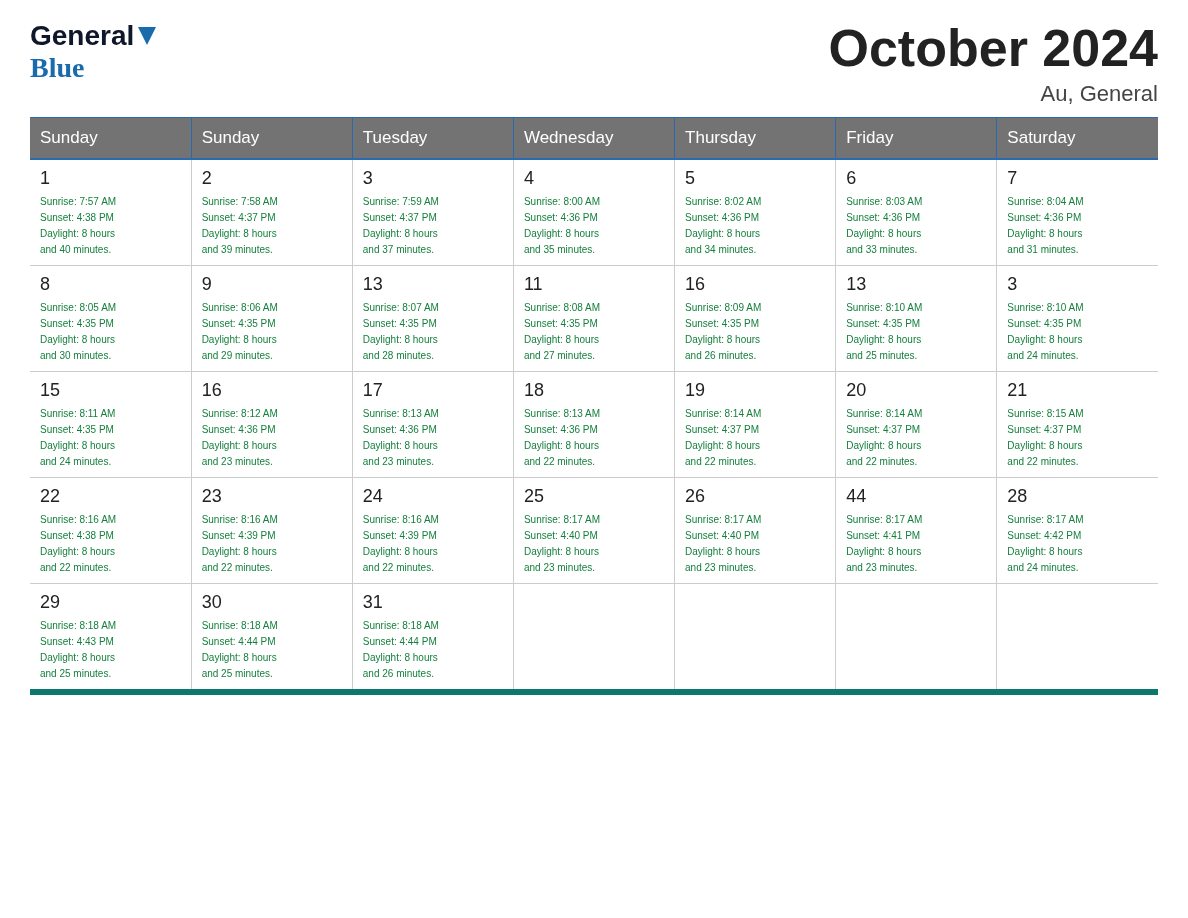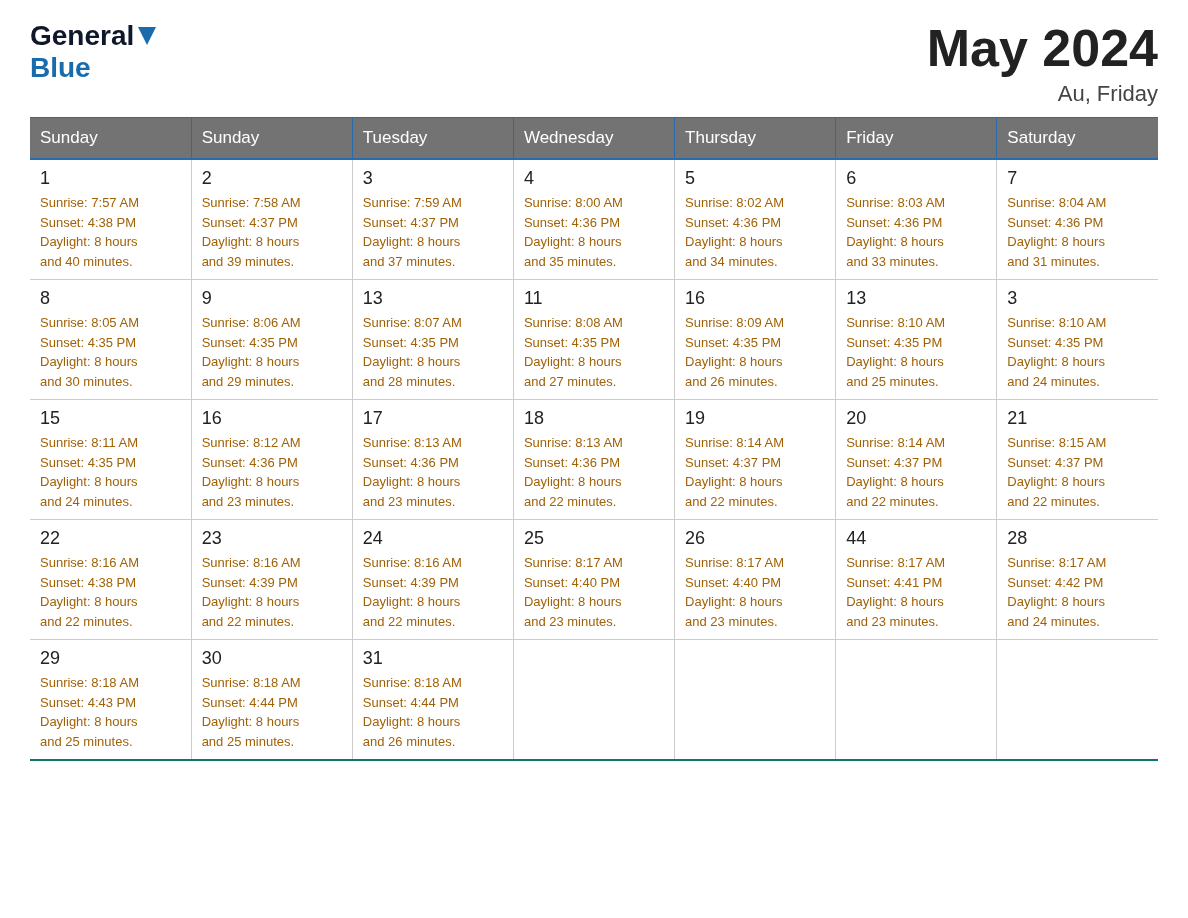--- a/index.html
+++ b/index.html
@@ -27,20 +27,21 @@
     }
     .logo-general {
       font-size: 28px;
       font-weight: bold;
       color: #0f172a;
     }
     .logo-blue {
       font-size: 28px;
       font-weight: bold;
       color: #1a6bac;
+      font-family: Liberation Serif, serif;
     }
     .title-block {
       text-align: right;
     }
     .month-title {
       font-size: 52px;
       font-weight: bold;
       color: #222;
       line-height: 1.1;
     }
@@ -73,26 +74,26 @@
       width: 14.28%;
     }
     tbody tr td .day-num {
       font-size: 18px;
       font-weight: normal;
       color: #222;
       display: block;
       margin-bottom: 4px;
     }
     tbody tr td .day-info {
-      font-size: 13px;
+      font-size: 10px;
       line-height: 1.5;
-      color: #a16207;
+      color: #15803d;
     }
     tbody tr:last-child td {
-      border-bottom: 2px solid #0f766e;
+      border-bottom: 6px solid #0f766e;
     }
     thead tr th:first-child, tbody tr td:first-child {
       border-left: none;
     }
     thead tr th:last-child, tbody tr td:last-child {
       border-right: none;
     }
     tbody tr td:empty {
       background: #fff;
     }
@@ -111,22 +112,22 @@
   <div class="logo">
     <div class="logo-text">
       <span class="logo-general">General</span>
       <svg class="logo-svg" width="22" height="22" viewBox="0 0 22 22">
         <polygon points="2,2 20,2 11,20" fill="#1a6bac"></polygon>
       </svg>
     </div>
     <span class="logo-blue">Blue</span>
   </div>
   <div class="title-block">
-    <div class="month-title">May 2024</div>
-    <div class="location">Au, Friday</div>
+    <div class="month-title">October 2024</div>
+    <div class="location">Au, General</div>
   </div>
 </div>
 
 <table>
   <thead>
     <tr>
       <th>Sunday</th>
       <th>Sunday</th>
       <th>Tuesday</th>
       <th>Wednesday</th>

